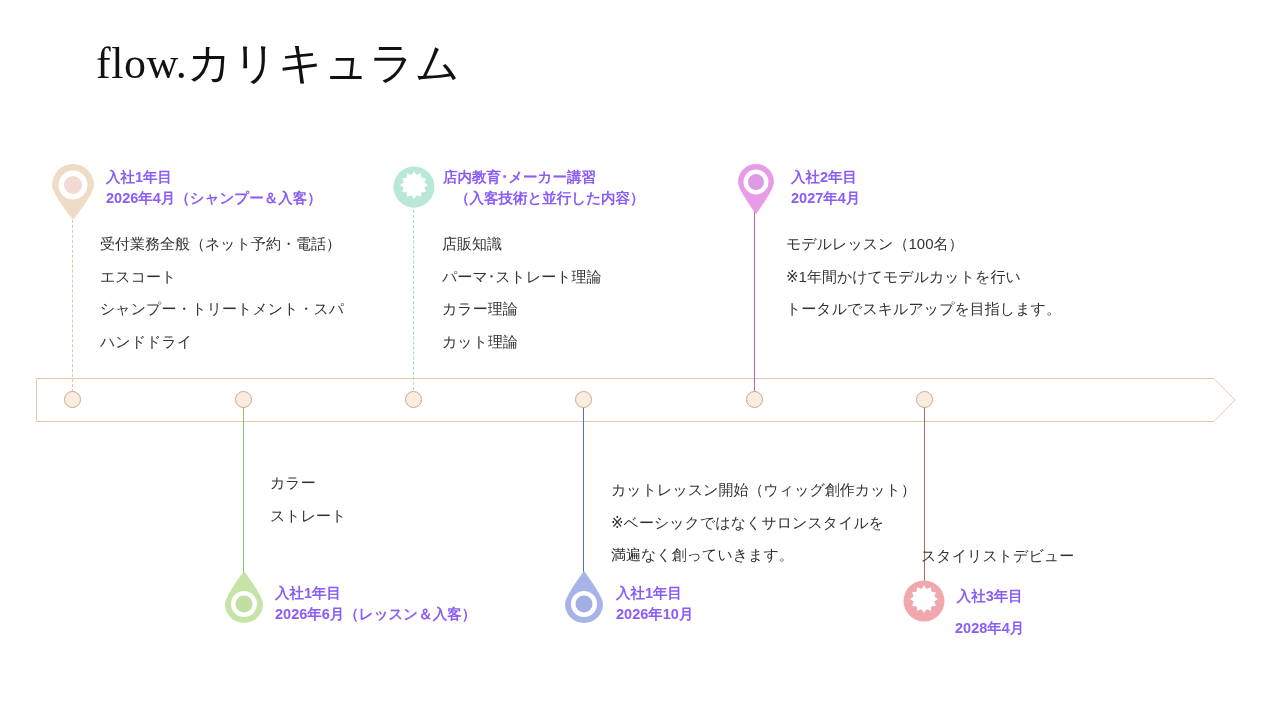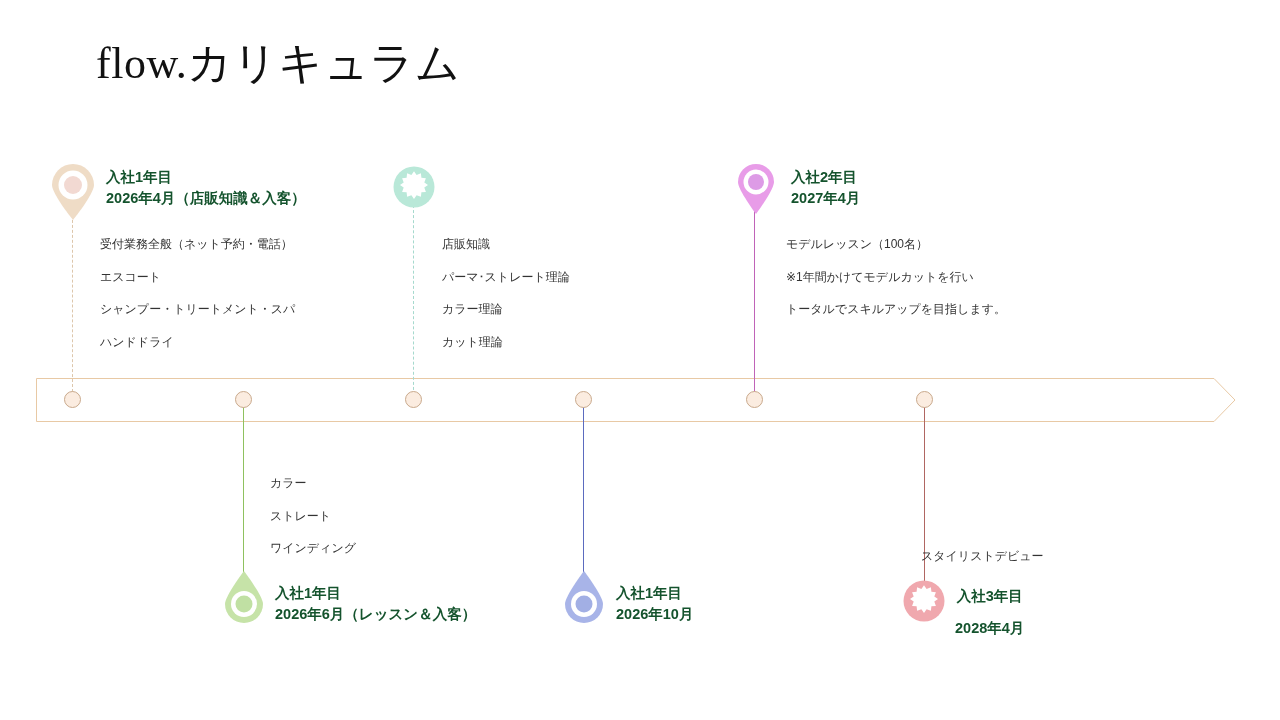--- a/index.html
+++ b/index.html
@@ -71,28 +71,28 @@
   }
   .marker svg { display: block; overflow: visible; }
 
   
   .entry-head {
     position: absolute;
     font-weight: bold;
     font-size: 14.5px;
     line-height: 21px;
     white-space: nowrap;
-    color: #14532d;
+    color: #8b5cf6;
     z-index: 4;
   }
   .entry-head .l2 { display: block; }
 
   .entry-body {
     position: absolute;
-    font-size: 12px;
+    font-size: 15px;
     line-height: 32.5px;
     white-space: nowrap;
     color: #333333;
     z-index: 4;
   }
   .entry-body .ln { display: block; }
 </style>
 </head>
 <body>
 
@@ -163,56 +163,64 @@
 
   <div class="marker" style="left:903px; top:580px;">
     <svg width="42" height="42" viewBox="0 0 42 42">
       <circle cx="21" cy="21" r="20.5" fill="#f0a8ae"></circle>
       <path d="M21 5.2 L23.6 8.9 L27.9 7.3 L28.4 11.8 L32.9 12.2 L31.3 16.4 L35 19 L31.3 21.6 L32.9 25.9 L28.4 26.3 L27.9 30.8 L23.6 29.2 L21 32.9 L18.4 29.2 L14.1 30.8 L13.6 26.3 L9.1 25.9 L10.7 21.6 L7 19 L10.7 16.4 L9.1 12.2 L13.6 11.8 L14.1 7.3 L18.4 8.9 Z" fill="#ffffff"></path>
     </svg>
   </div>
 
   <div class="entry-head" style="left:106px; top:167px;">
     <span class="l1">入社1年目</span>
-    <span class="l2">2026年4月（店販知識＆入客）</span>
+    <span class="l2">2026年4月（シャンプー＆入客）</span>
   </div>
   <div class="entry-body" style="left:100px; top:228px;">
     <span class="ln">受付業務全般（ネット予約・電話）</span>
     <span class="ln">エスコート</span>
     <span class="ln">シャンプー・トリートメント・スパ</span>
     <span class="ln">ハンドドライ</span>
   </div>
 
+  <div class="entry-head" style="left:443px; top:167px;">
+    <span class="l1">店内教育･メーカー講習</span>
+    <span class="l2" style="padding-left:12px;">（入客技術と並行した内容）</span>
+  </div>
   <div class="entry-body" style="left:442px; top:228px;">
     <span class="ln">店販知識</span>
     <span class="ln">パーマ･ストレート理論</span>
     <span class="ln">カラー理論</span>
     <span class="ln">カット理論</span>
   </div>
 
   <div class="entry-head" style="left:791px; top:167px;">
     <span class="l1">入社2年目</span>
     <span class="l2">2027年4月</span>
   </div>
   <div class="entry-body" style="left:786px; top:228px;">
     <span class="ln">モデルレッスン（100名）</span>
     <span class="ln">※1年間かけてモデルカットを行い</span>
     <span class="ln">トータルでスキルアップを目指します。</span>
   </div>
 
   <div class="entry-body" style="left:270px; top:467px;">
     <span class="ln">カラー</span>
     <span class="ln">ストレート</span>
-    <span class="ln">ワインディング</span>
   </div>
   <div class="entry-head" style="left:275px; top:583px;">
     <span class="l1">入社1年目</span>
     <span class="l2">2026年6月（レッスン＆入客）</span>
   </div>
 
+  <div class="entry-body" style="left:611px; top:474px;">
+    <span class="ln">カットレッスン開始（ウィッグ創作カット）</span>
+    <span class="ln">※ベーシックではなくサロンスタイルを</span>
+    <span class="ln">満遍なく創っていきます。</span>
+  </div>
   <div class="entry-head" style="left:616px; top:583px;">
     <span class="l1">入社1年目</span>
     <span class="l2">2026年10月</span>
   </div>
 
   <div class="entry-body" style="left:921px; top:540px;">
     <span class="ln">スタイリストデビュー</span>
   </div>
   <div class="entry-head" style="left:955px; top:580px; line-height:32px;text-align:center;">
     <span class="l1">入社3年目</span>

